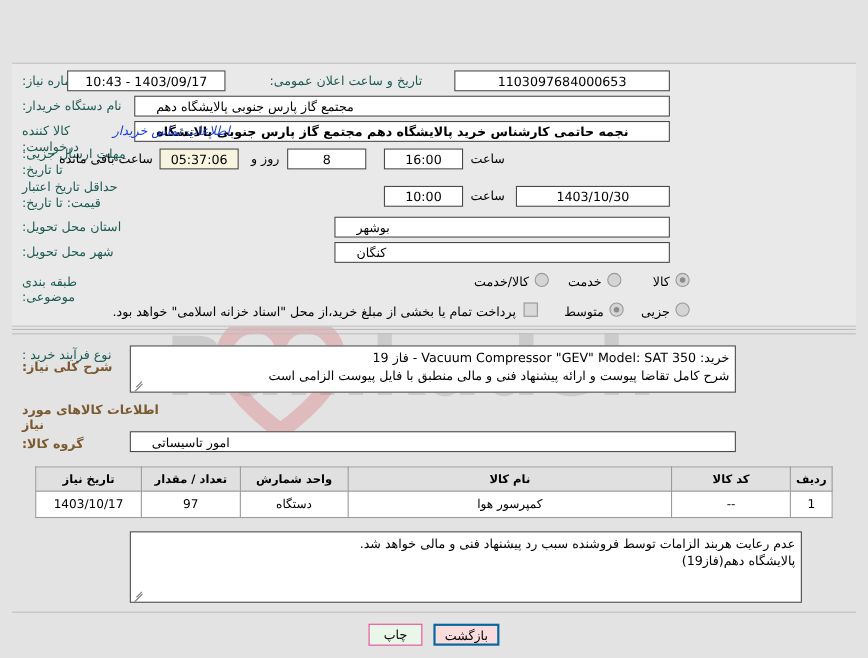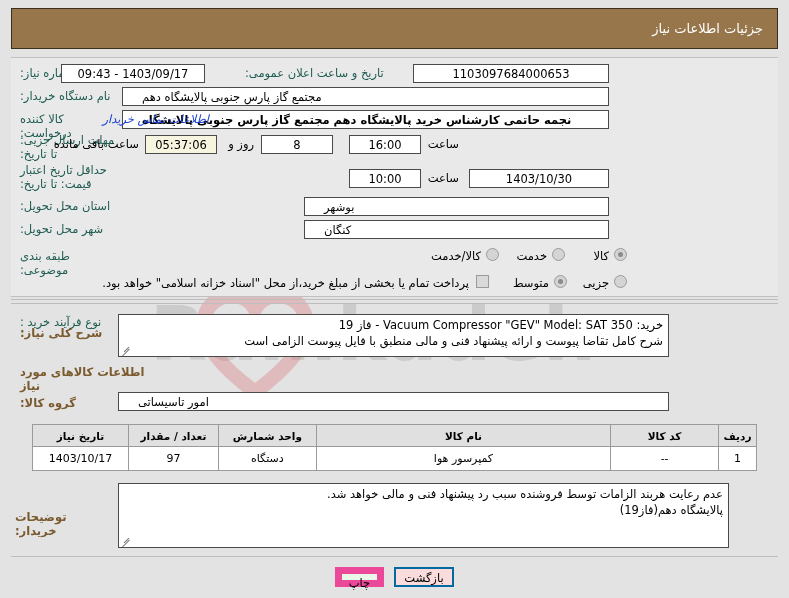--- a/index.html
+++ b/index.html
@@ -218,52 +218,49 @@
     position: absolute;
     height: 20px;
     font-size: 11.5px;
     line-height: 18px;
     text-align: center;
     cursor: pointer;
     z-index: 4;
   }
   .btn-print {
     background: #e9f7e9;
-    border: 7px solid #ec4899;
+    border: 1px solid #ec4899;
     color: #000;
   }
   .btn-back {
     background: #fadcdc;
     border: 2px solid #0369a1;
     color: #000;
   }
 </style>
 </head>
 <body>
 
 <div id="page">
 
   <div id="watermark">
     <div class="wm-text">Ramkadeh</div>
     <svg class="wm-heart" viewBox="0 0 100 100">
       <path d="M50 92 C20 70 4 50 4 32 C4 16 16 6 30 6 C40 6 47 12 50 18 C53 12 60 6 70 6 C84 6 96 16 96 32 C96 50 80 70 50 92 Z" fill="none" stroke="#d96b72" stroke-width="13"></path>
     </svg>
   </div>
 
-  <div class="titlebar">
-    <span>جزئیات اطلاعات نیاز</span>
-  </div>
 
   <div class="panel" id="panel-main"></div>
 
   <div class="lbl" style="right:673px; top:66px; width:96px;">شماره نیاز:</div>
   <div class="fld c" style="right:180px; top:64px; width:196px;">1103097684000653</div>
 
   <div class="lbl" style="right:392px; top:66px; width:152px;">تاریخ و ساعت اعلان عمومی:</div>
-  <div class="fld c ltr" style="right:584px; top:64px; width:144px;">09:43 - 1403/09/17</div>
+  <div class="fld c ltr" style="right:584px; top:64px; width:144px;">10:43 - 1403/09/17</div>
 
   <div class="lbl" style="right:673px; top:89px; width:96px;">نام دستگاه خریدار:</div>
   <div class="fld r" style="right:180px; top:87px; width:487px;">مجتمع گاز پارس جنوبی  پالایشگاه دهم</div>
 
   <div class="lbl" style="right:673px; top:112px; width:96px;">کالا کننده درخواست:</div>
   <div class="fld r" style="right:180px; top:110px; width:487px;font-weight:bold;">نجمه حاتمی کارشناس خرید پالایشگاه دهم  مجتمع گاز پارس جنوبی  پالایشگاه</div>
   <a class="link" style="right:580px; top:111px;font-style:italic;">اطلاعات تماس خریدار</a>
 
   <div class="lbl" style="right:673px; top:133px; width:96px;">مهلت ارسال جزیی: تا تاریخ:</div>
   <div class="plain" style="right:330px; top:136px;">ساعت</div>
@@ -338,21 +335,20 @@
         <td>1</td>
         <td>--</td>
         <td>کمپرسور هوا</td>
         <td>دستگاه</td>
         <td>97</td>
         <td>1403/10/17</td>
       </tr>
     </tbody>
   </table>
 
-  <div class="lbl lbl-bold" style="right:684px; top:510px; width:90px;">توضیحات خریدار:</div>
 
   <div class="tbox" style="right:60px; top:483px; width:611px; height:65px;">
     <div>عدم رعایت هربند الزامات توسط فروشنده سبب رد پیشنهاد فنی و مالی خواهد شد.</div>
     <div>پالایشگاه دهم(فاز19)</div>
     <span class="grip"></span>
   </div>
 
   <div class="divider" style="top:556px;"></div>
 
   <div class="btn btn-print" style="right:405px; top:567px; width:49px;">چاپ</div>

